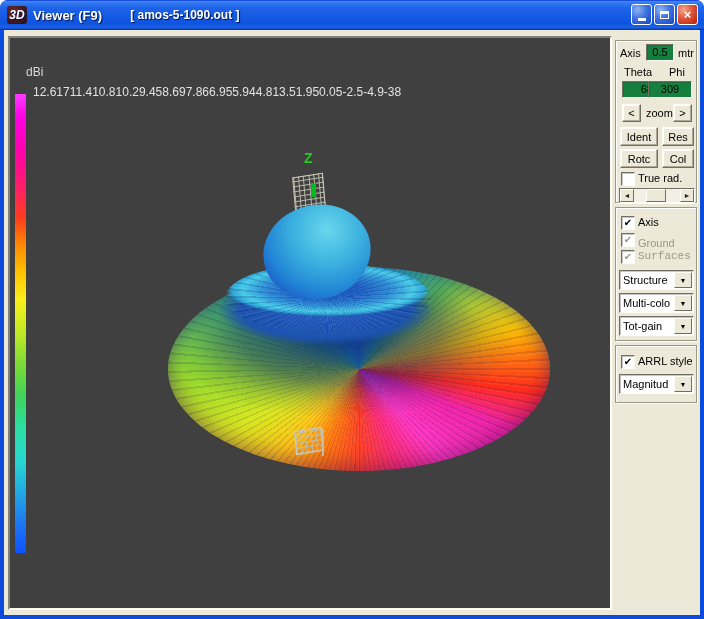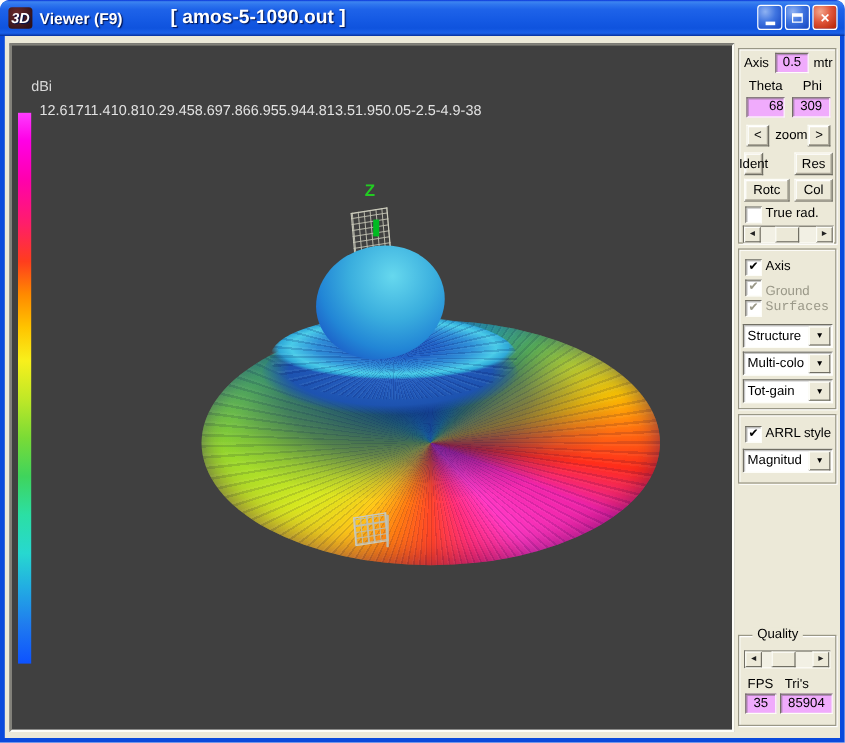--- a/index.html
+++ b/index.html
@@ -7,21 +7,21 @@
        font-family:"Liberation Sans",sans-serif;-webkit-font-smoothing:none;}
   .window{position:absolute;inset:0;background:#0A4ADC;border-radius:8px 8px 0 0;overflow:hidden;}
   
   .titlebar{position:absolute;left:0;top:0;width:704px;height:30px;
     background:linear-gradient(180deg,#0831D9 0%,#3D85F0 5%,#2F76EE 12%,#1E63E9 26%,#1459E3 58%,#0F53DE 78%,#1A60E8 92%,#06309C 100%);
     display:flex;align-items:center;border-radius:7px 7px 0 0;}
   .appicon{margin-left:7px;width:20px;height:18px;color:#fff;font-weight:bold;font-style:italic;
     font-size:12px;line-height:18px;text-align:center;text-shadow:1px 1px 1px #00124d;
     background:radial-gradient(circle at 35% 30%,#6a2a2a,#30121a 80%);border-radius:3px;}
   .title{color:#fff;font-weight:bold;font-size:13px;margin-left:6px;text-shadow:1px 1px 1px #00124d;white-space:pre;}
-  .titlefile{color:#fff;font-weight:bold;font-size:16px;margin-left:40px;text-shadow:1px 1px 1px #00124d;}
+  .titlefile{color:#fff;font-weight:bold;font-size:12px;margin-left:28px;text-shadow:1px 1px 1px #00124d;}
   .winbtns{position:absolute;right:6px;top:4px;display:flex;gap:2px;}
   .wbtn{width:21px;height:21px;border-radius:3px;border:1px solid #fff;box-sizing:border-box;
     display:flex;align-items:center;justify-content:center;}
   .wbtn.blue{background:radial-gradient(circle at 30% 25%,#8FB2F2,#3F74E0 45%,#1F4FC8 85%);}
   .wbtn.red{background:radial-gradient(circle at 30% 25%,#F2A78E,#E0563A 45%,#BE2D10 85%);
     color:#fff;font-size:13px;font-weight:bold;line-height:1;}
   .glyph-min{width:8px;height:3px;background:#fff;margin-top:9px;}
   .glyph-max{width:9px;height:8px;border:1px solid #fff;border-top:3px solid #fff;box-sizing:border-box;}
   
   .client{position:absolute;left:4px;right:4px;top:30px;bottom:4px;background:#ECE9D8;}
@@ -65,21 +65,21 @@
   .zlabel{position:absolute;left:294px;top:112px;color:#22CC22;font-size:14px;font-weight:bold;}
   .zmark{position:absolute;left:301px;top:145px;width:5px;height:14px;background:#00BB22;}
   
   .panel{position:absolute;left:608px;top:6px;width:88px;height:573px;background:#ECE9D8;font-size:11px;color:#000;}
   .group{position:absolute;border:1px solid #999786;box-shadow:1px 1px 0 #ffffff, inset 1px 1px 0 #ffffff;box-sizing:border-box;}
   .g1{left:3px;top:4px;width:82px;height:163px;}
   .g2{left:3px;top:171px;width:82px;height:134px;}
   .g3{left:3px;top:309px;width:82px;height:58px;}
   .gq{left:3px;top:493px;width:82px;height:76px;}
   .p-abs{position:absolute;}
-  .inputbox{position:absolute;background:#f0abfc;border:1px solid;border-color:#716F64 #FDFDF8 #FDFDF8 #716F64;
+  .inputbox{position:absolute;background:#15803d;border:1px solid;border-color:#716F64 #FDFDF8 #FDFDF8 #716F64;
     box-shadow:inset 1px 1px 0 rgba(64,64,64,.35);text-align:center;font-size:11px;line-height:15px;box-sizing:border-box;}
   .btn{position:absolute;background:#ECE9D8;border:1px solid;border-color:#FDFDF8 #716F64 #716F64 #FDFDF8;
     box-shadow:inset -1px -1px 0 #ACA899, inset 1px 1px 0 #fff;text-align:center;font-size:11px;box-sizing:border-box;
     display:flex;align-items:center;justify-content:center;}
   .cb{position:absolute;width:12px;height:12px;background:#fff;border:1px solid;
     border-color:#716F64 #FDFDF8 #FDFDF8 #716F64;box-shadow:inset 1px 1px 0 rgba(64,64,64,.3);
     font-size:10px;line-height:11px;text-align:center;color:#000;box-sizing:content-box;}
   .cb.dis{color:#9a9888;}
   .cblabel{position:absolute;font-size:11px;line-height:13px;}
   .cblabel.dis{color:#9a9888;}
@@ -165,27 +165,27 @@
     <div class="panel">
 
       <div class="group g1">
         <span class="p-abs lbl" style="left:4px;top:6px;">Axis</span>
         <div class="inputbox" style="left:30px;top:3px;width:28px;height:17px;">0.5</div>
         <span class="p-abs lbl" style="left:62px;top:6px;">mtr</span>
 
         <span class="p-abs lbl" style="left:8px;top:25px;">Theta</span>
         <span class="p-abs lbl" style="left:53px;top:25px;">Phi</span>
         <div class="inputbox" style="left:6px;top:40px;width:32px;height:17px;text-align:right;">68</div>
-        <div class="inputbox" style="left:44px;top:40px;width:32px;height:17px;">309</div>
+        <div class="inputbox" style="left:32px;top:40px;width:44px;height:17px;">309</div>
 
         <div class="btn" style="left:6px;top:63px;width:19px;height:18px;">&lt;</div>
         <span class="p-abs lbl" style="left:30px;top:66px;">zoom</span>
         <div class="btn" style="left:57px;top:63px;width:19px;height:18px;">&gt;</div>
 
-        <div class="btn" style="left:4px;top:86px;width:16px;height:19px;">Ident</div>
+        <div class="btn" style="left:4px;top:86px;width:38px;height:19px;">Ident</div>
         <div class="btn" style="left:46px;top:86px;width:32px;height:19px;">Res</div>
         <div class="btn" style="left:4px;top:108px;width:38px;height:19px;">Rotc</div>
         <div class="btn" style="left:46px;top:108px;width:32px;height:19px;">Col</div>
 
         <div class="cb" style="left:5px;top:131px;"></div>
         <span class="cblabel" style="left:22px;top:131px;">True rad.</span>
 
         <div class="slider" style="left:3px;top:147px;width:76px;">
           <div class="sarr" style="left:0;">◄</div>
           <div class="sthumb" style="left:26px;"></div>
@@ -217,28 +217,16 @@
 
       <div class="group g3">
         <div class="cb" style="left:5px;top:9px;">✔</div>
         <span class="cblabel" style="left:22px;top:9px;">ARRL style</span>
         <div class="combo" style="left:3px;top:28px;width:75px;">
           <span class="cfield">Magnitud</span>
           <span class="cbtn">▼</span>
         </div>
       </div>
 
-      <div class="group gq">
-        <span class="legend">Quality</span>
-        <div class="slider" style="left:4px;top:12px;width:72px;">
-          <div class="sarr" style="left:0;">◄</div>
-          <div class="sthumb" style="left:22px;"></div>
-          <div class="sarr" style="right:0;">►</div>
-        </div>
-        <span class="p-abs lbl" style="left:7px;top:34px;">FPS</span>
-        <span class="p-abs lbl" style="left:38px;top:34px;">Tri's</span>
-        <div class="inputbox" style="left:5px;top:48px;width:26px;height:17px;">35</div>
-        <div class="inputbox" style="left:34px;top:48px;width:44px;height:17px;">85904</div>
-      </div>
 
     </div>
   </div>
 </div>
 
 </body></html>

